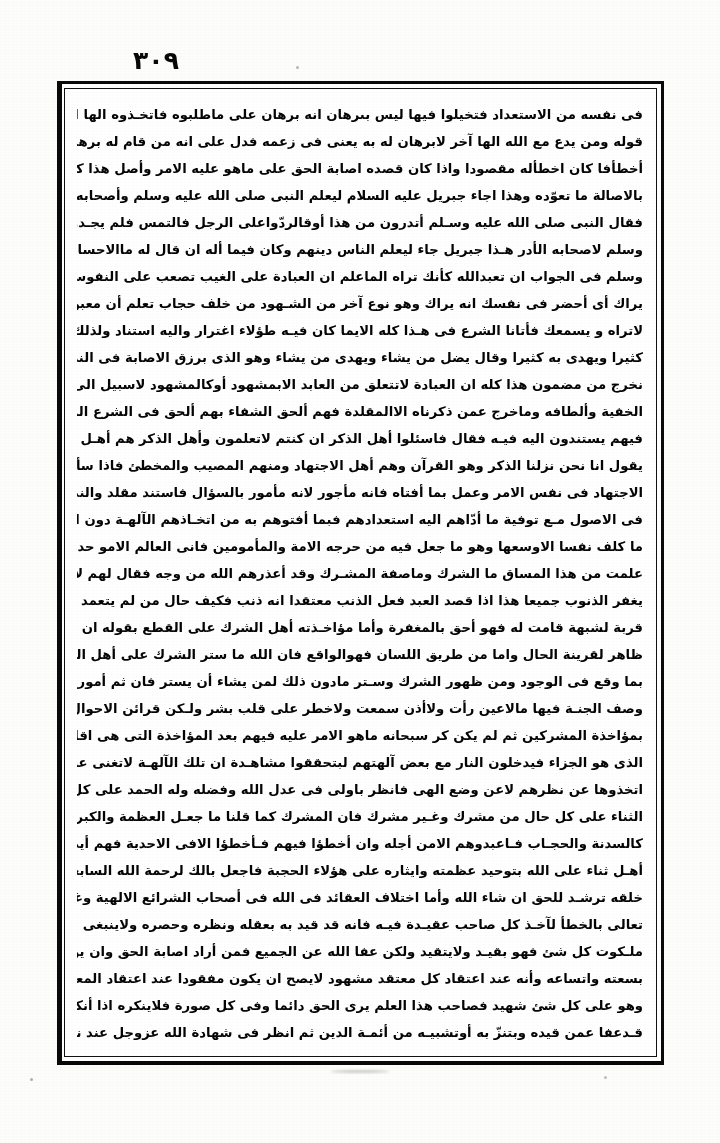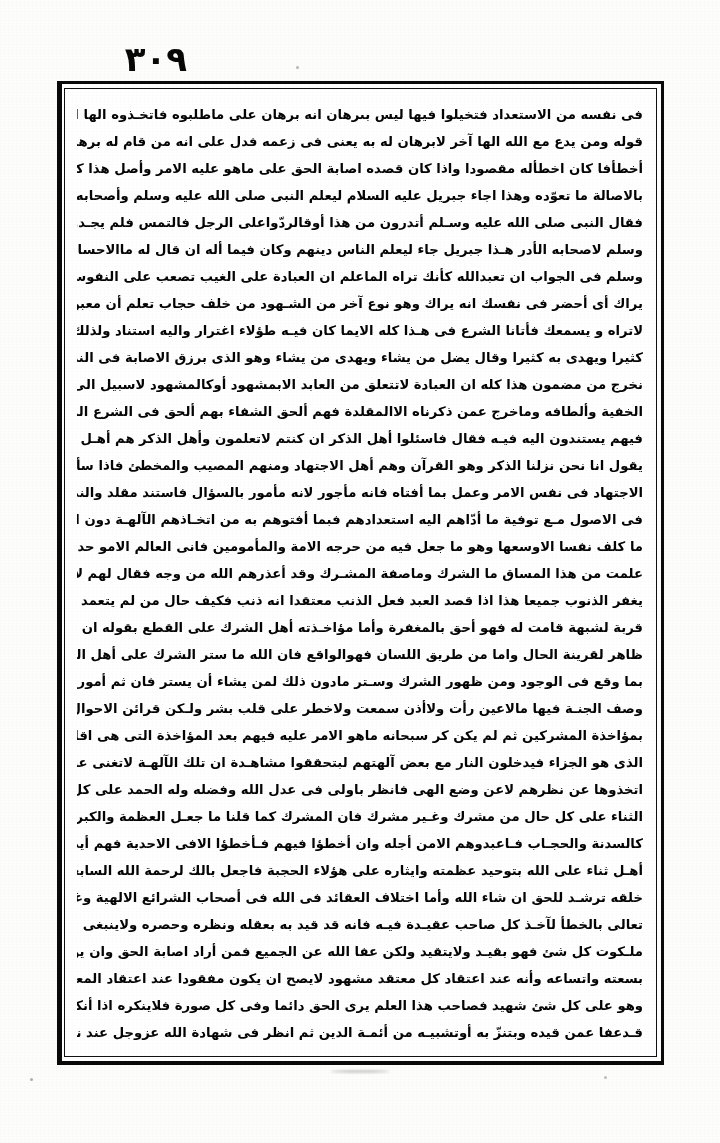--- a/index.html
+++ b/index.html
@@ -17,26 +17,26 @@
 
   #page {
     position: absolute;
     inset: 0;
     background: #fdfdfb;
   }
 
   
   #page-number {
     position: absolute;
-    top: 42px;
+    top: 48px;
     left: 96px;
     width: 120px;
     text-align: center;
     font-family: "DejaVu Sans", sans-serif;
-    font-size: 34px;
+    font-size: 25px;
     font-weight: bold;
     color: #080808;
     letter-spacing: 1px;
     direction: rtl;
     line-height: 1;
   }
 
   
   #frame-outer {
     position: absolute;

